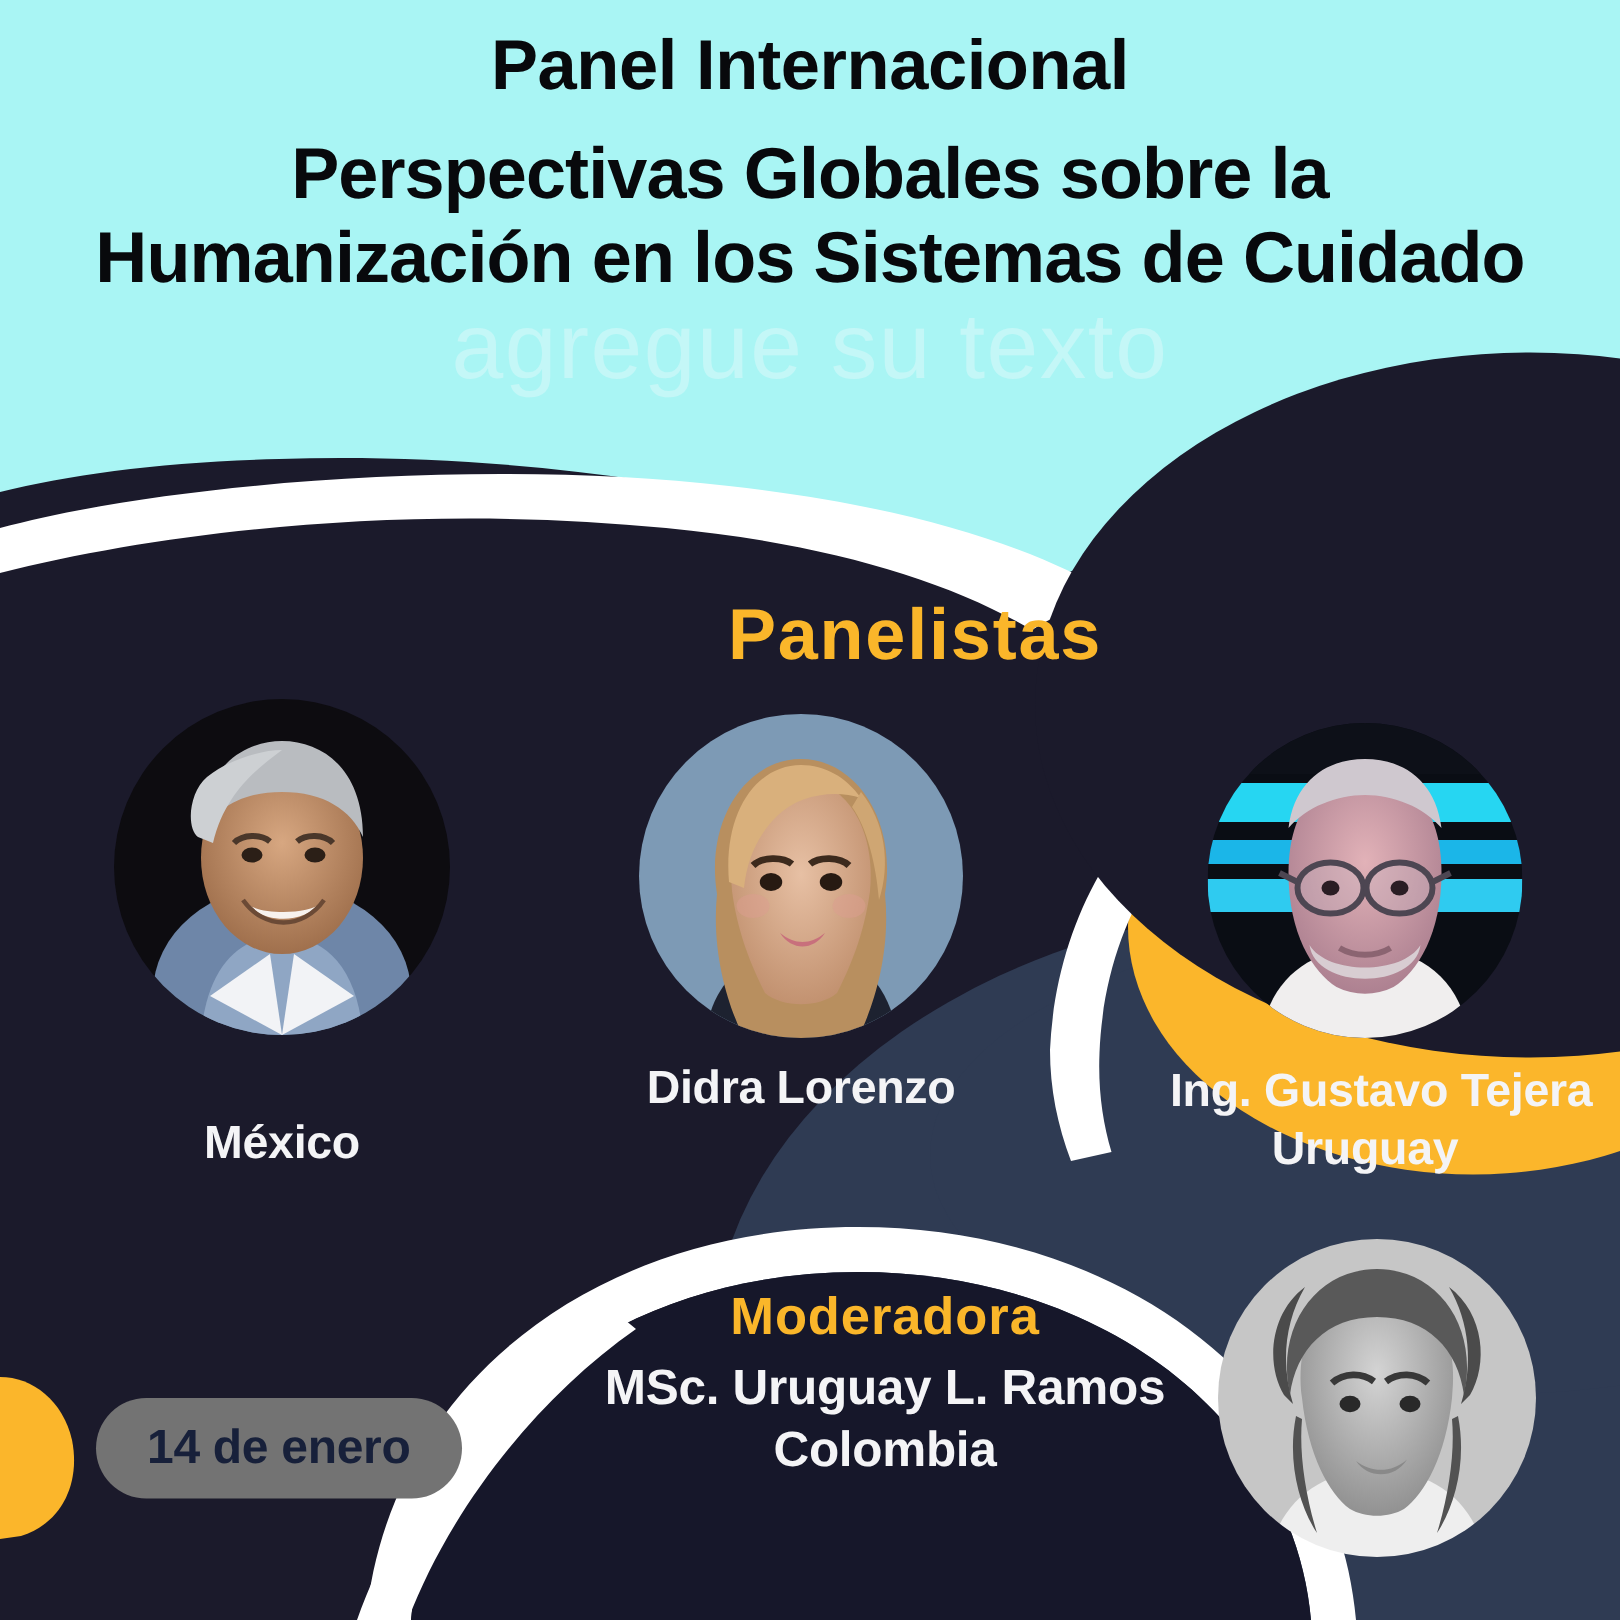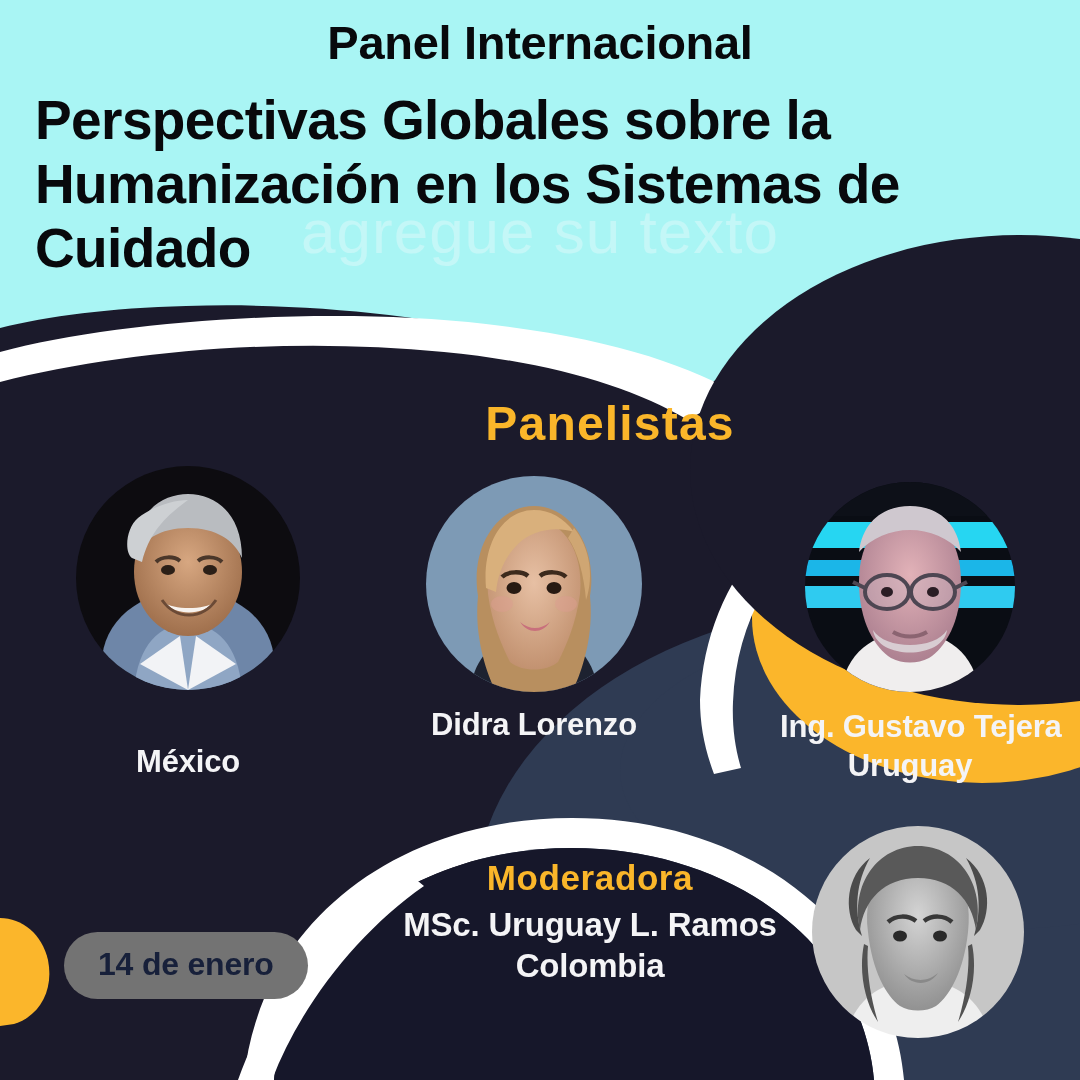--- a/index.html
+++ b/index.html
@@ -35,22 +35,22 @@
     position:relative; z-index:2;
     margin-top:18px;
     font-size:47px; font-weight:bold; color:#08090c;
     letter-spacing:-0.3px;
     line-height:1.05;
   }
   #headline {
     position:relative; z-index:2;
     margin-top:22px;
     width:1010px;
-    text-align:left;
-    font-size:55px; font-weight:bold; color:#08090c;
+    text-align:center;
+    font-size:48px; font-weight:bold; color:#08090c;
     line-height:1.16;
     letter-spacing:-0.6px;
   }
 
   
   #panelistas-label {
     position:absolute; left:0; top:396px; width:1080px;
     text-align:center;
     z-index:6;
     color:#fab62a;

